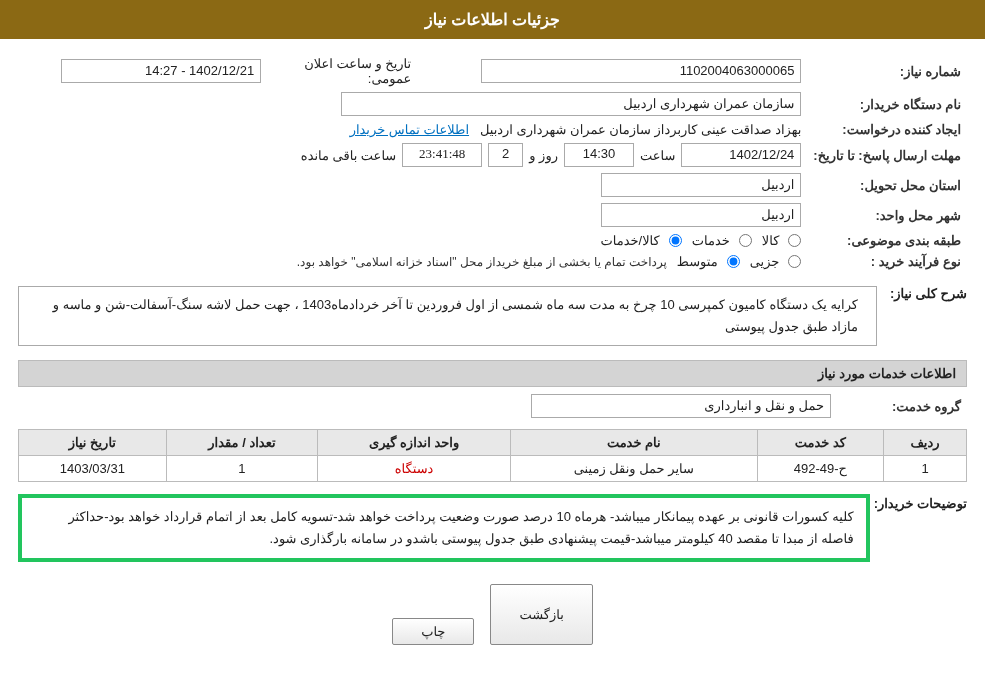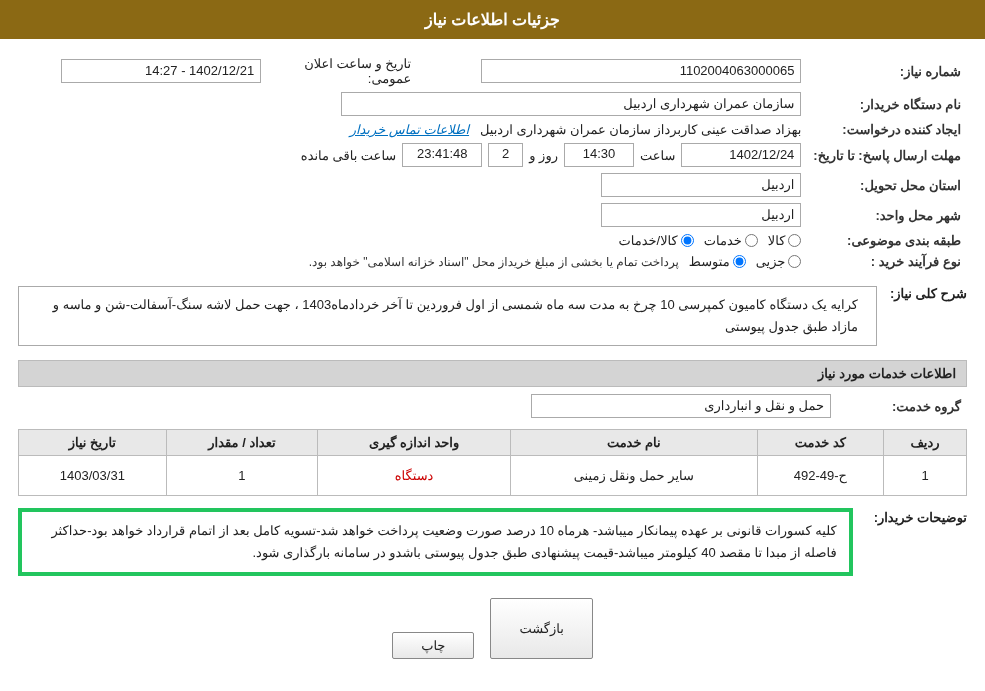--- a/index.html
+++ b/index.html
@@ -59,41 +59,40 @@
       font-family: Tahoma, Arial, sans-serif;
       text-align: right;
     }
     .input-box-wide {
       min-width: 320px;
     }
     .link-style {
       color: #0070c0;
       text-decoration: underline;
       cursor: pointer;
-      font-style: italic;
     }
     .section-title {
       background: #d4d4d4;
       border: 1px solid #bbb;
       padding: 5px 10px;
       font-weight: bold;
       font-size: 13px;
       margin: 8px 0 4px 0;
       text-align: right;
     }
     .radio-row {
       display: flex;
       align-items: center;
       gap: 10px;
       direction: rtl;
     }
     .radio-label {
       display: flex;
       align-items: center;
-      gap: 3px;
+      gap: 9px;
       font-size: 13px;
     }
     .desc-box {
       border: 1px solid #aaa;
       padding: 7px 18px;
       background: #fff;
       text-align: right;
       line-height: 1.7;
       font-size: 13px;
       width: 100%;
@@ -109,21 +108,21 @@
     .services-table th {
       background: #e8e8e8;
       border: 1px solid #bbb;
       padding: 5px 8px;
       text-align: center;
       font-size: 13px;
       font-weight: bold;
     }
     .services-table td {
       border: 1px solid #bbb;
-      padding: 12px 8px;
+      padding: 5px 8px;
       text-align: center;
       font-size: 13px;
     }
     .services-table td.red-text {
       color: #cc0000;
     }
     .buttons-row {
       display: flex;
       justify-content: center;
       gap: 16px;
@@ -215,21 +214,21 @@
 
       <tr>
         <td class="label-cell">مهلت ارسال پاسخ: تا تاریخ:</td>
         <td colspan="3">
           <div class="inline-inputs">
             <div class="input-box" style="min-width:120px;">1402/12/24</div>
             <span>ساعت</span>
             <div class="small-input" style="width:70px;">14:30</div>
             <span>روز و</span>
             <div class="small-input" style="width:35px;">2</div>
-            <div class="small-input" style="width:80px;">23:41:48</div>
+            <div class="small-input" style="width:80px;font-family:Liberation Serif, serif;">23:41:48</div>
             <span>ساعت باقی مانده</span>
           </div>
         </td>
       </tr>
 
       <tr>
         <td class="label-cell">استان محل تحویل:</td>
         <td colspan="3">
           <div class="input-box" style="min-width:200px;">اردبیل</div>
         </td>
@@ -317,21 +316,21 @@
           <td>1</td>
           <td>ح-49-492</td>
           <td>سایر حمل ونقل زمینی</td>
           <td class="red-text">دستگاه</td>
           <td>1</td>
           <td>1403/03/31</td>
         </tr>
       </tbody>
     </table>
 
-    <div style="display:flex; align-items:flex-start; gap:21px; margin: 4px 0;">
+    <div style="display:flex; align-items:flex-start; gap:4px; margin: 4px 0;">
       <div style="font-weight:bold; white-space:nowrap; padding-top:6px; min-width:90px; text-align:right;">توضیحات خریدار:</div>
       <div style="flex:1;">
         <div class="note-box">کلیه کسورات قانونی بر عهده پیمانکار میباشد- هرماه 10 درصد صورت وضعیت پرداخت خواهد شد-تسویه کامل بعد از اتمام قرارداد خواهد بود-حداکثر فاصله از مبدا تا مقصد 40 کیلومتر میباشد-قیمت پیشنهادی طبق جدول پیوستی باشدو در سامانه بارگذاری شود.</div>
       </div>
     </div>
 
     <div class="buttons-row">
       <button class="btn btn-back">بازگشت</button>
       <button class="btn btn-print">چاپ</button>
     </div>

